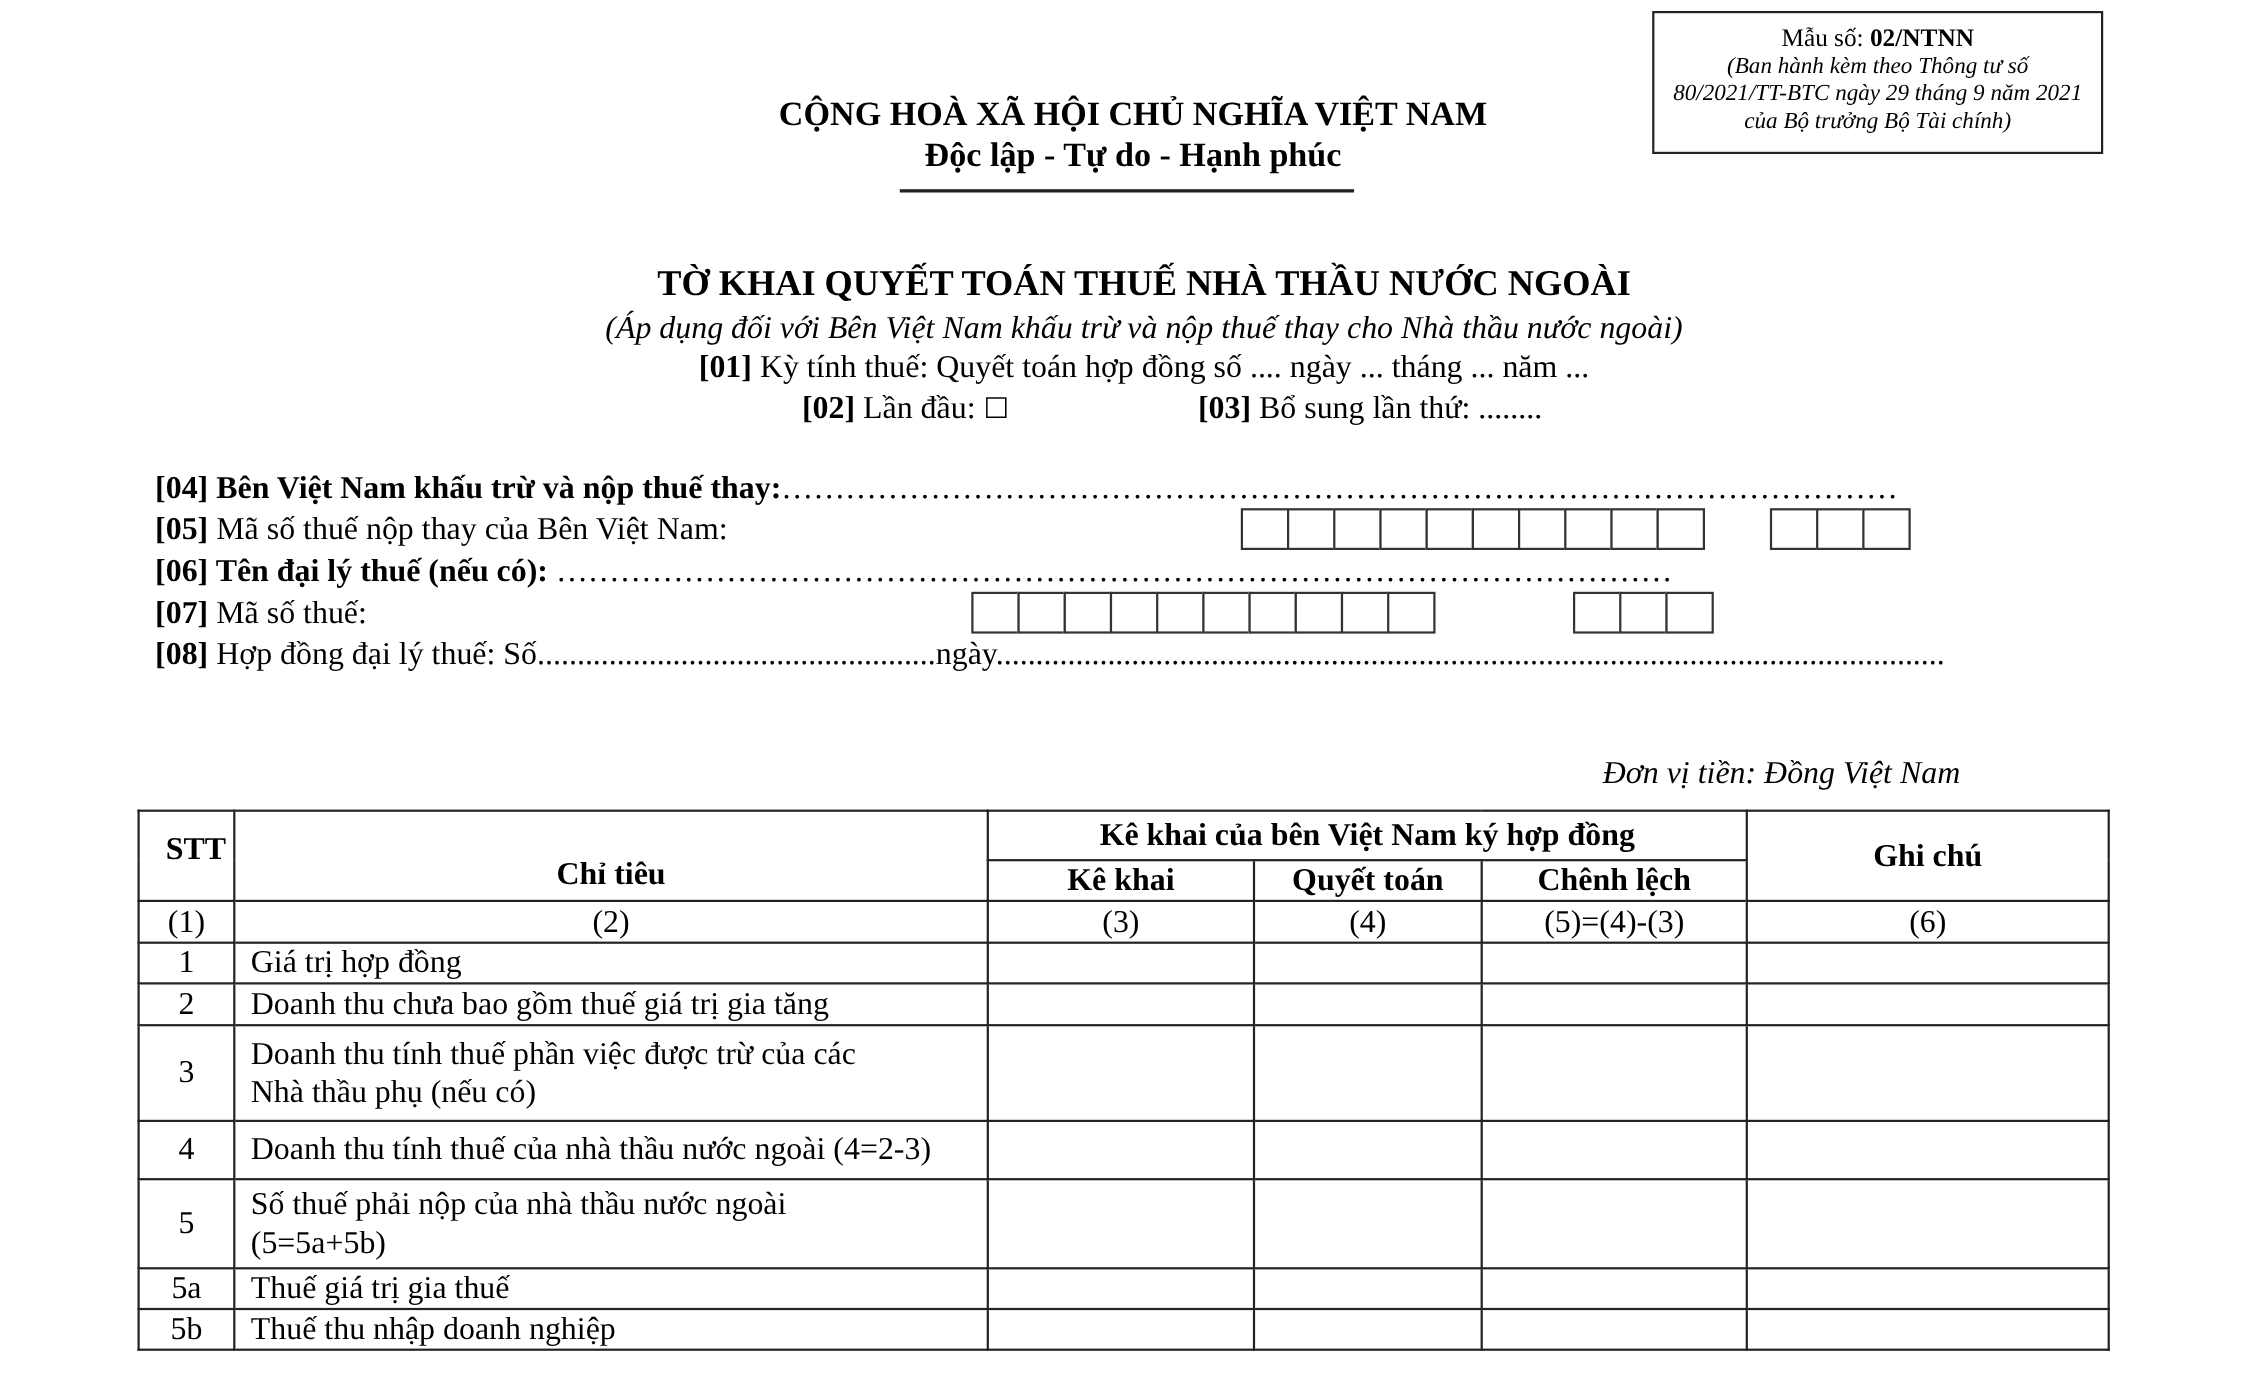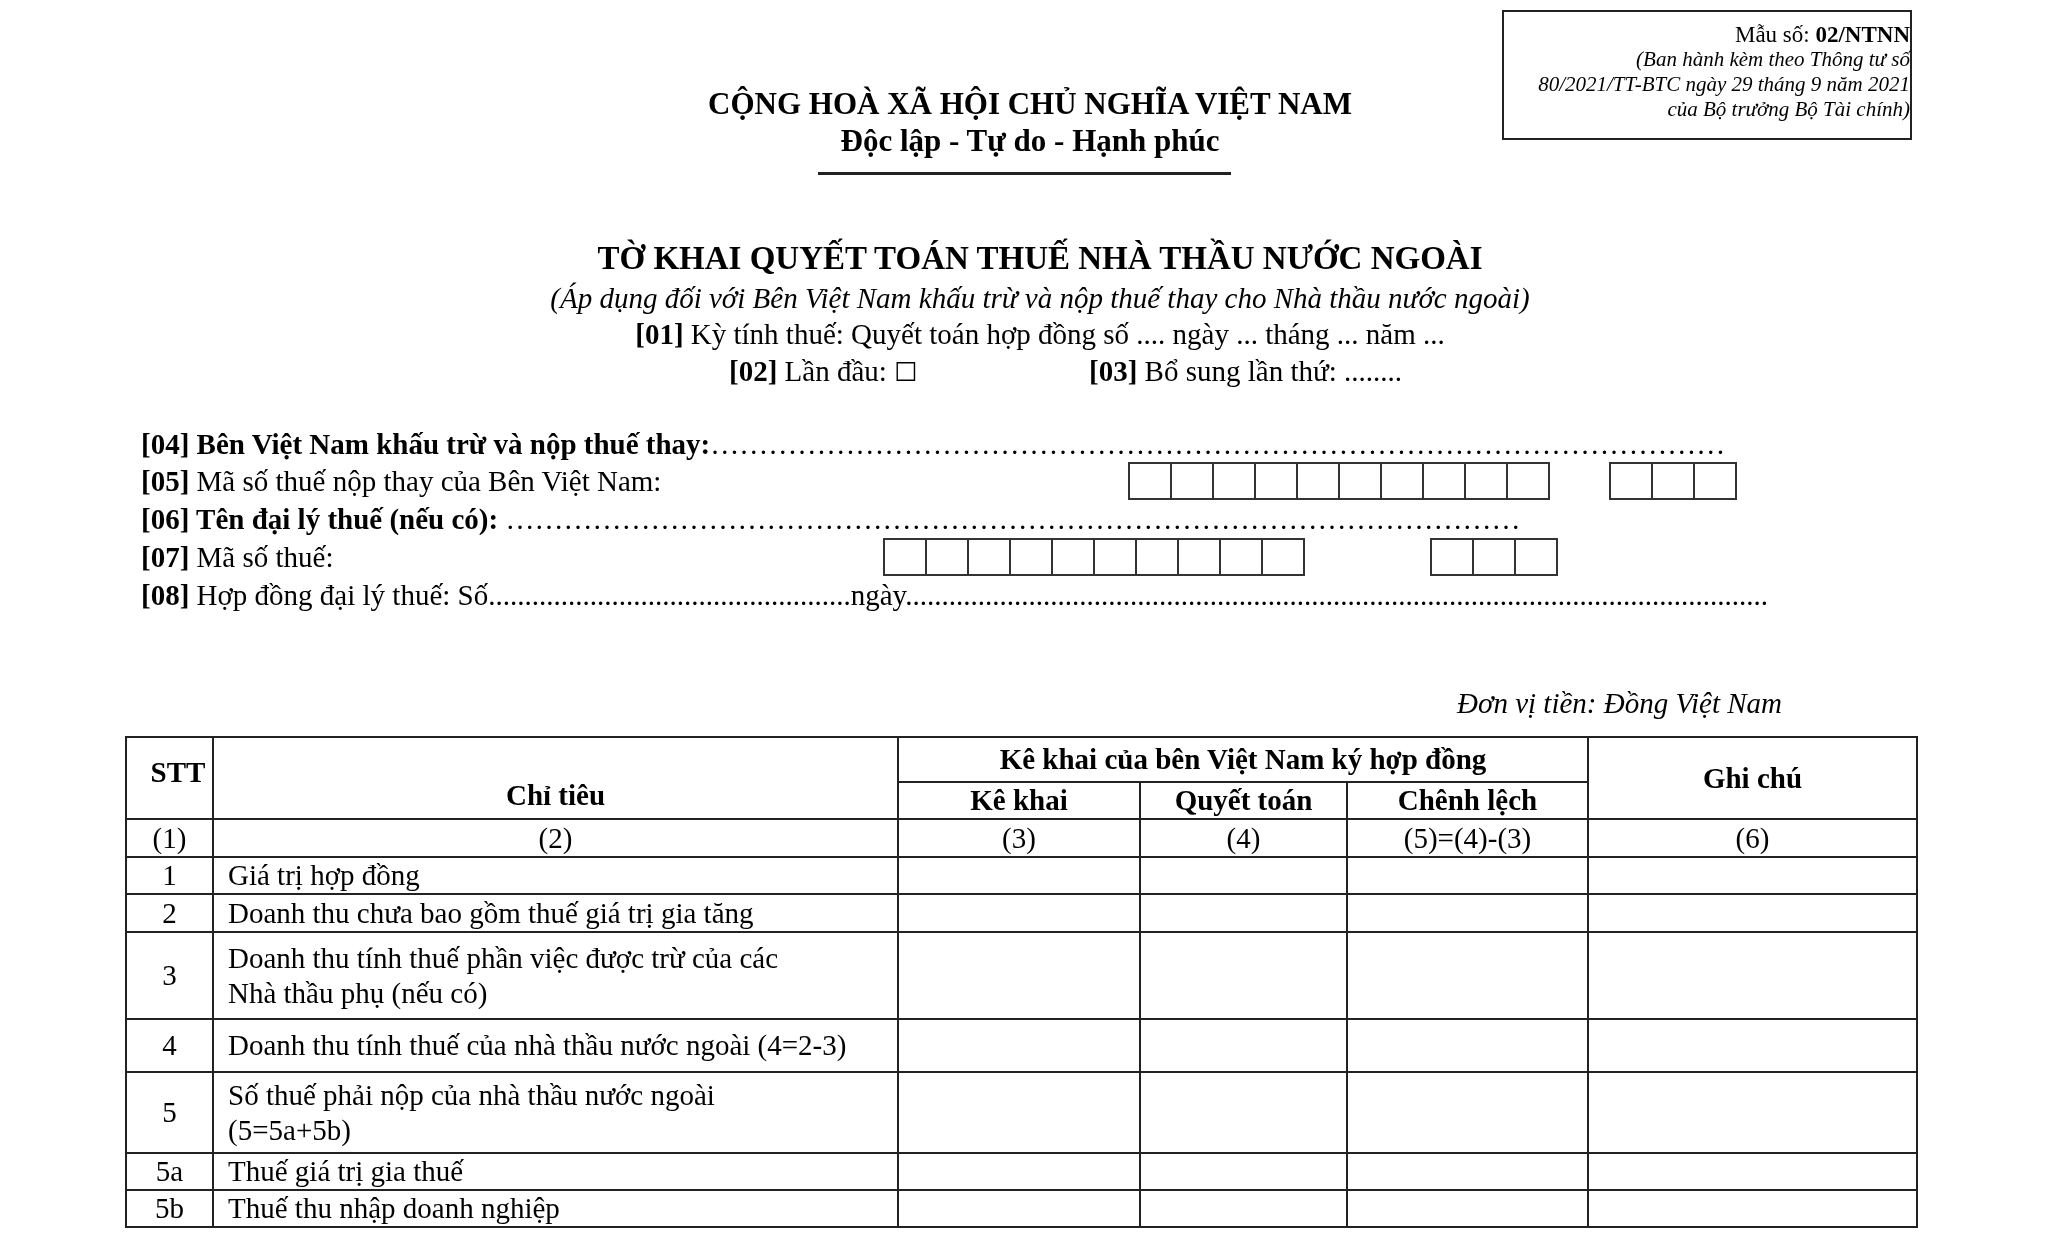--- a/index.html
+++ b/index.html
@@ -4,21 +4,21 @@
 <style>
   html, body { margin:0; padding:0; background:#ffffff; }
   body { width:2048px; height:1256px; position:relative; overflow:hidden;
          font-family:"Liberation Serif","DejaVu Serif",serif; color:#000; }
   .abs { position:absolute; white-space:nowrap; }
   .b { font-weight:bold; }
   .i { font-style:italic; }
 
   
   .formbox { position:absolute; left:1502px; top:10px; width:410px; height:130px;
-             border:2px solid #222; box-sizing:border-box; text-align:right;
+             border:2px solid #222; box-sizing:border-box; text-align:center;
              font-size:21px; line-height:25px; padding-top:10px; }
   .formbox .l1 { font-size:23px; }
 
   .center { text-align:center; }
 
   .code-row { position:absolute; left:141px; font-size:29px; line-height:38px; white-space:nowrap; }
   .dots { letter-spacing:0; }
 
   .boxes { position:absolute; display:flex; height:38px; box-sizing:border-box; }
   .boxes .cell { width:44px; height:38px; box-sizing:border-box; border:2px solid #333; margin-left:-2px; background:#fff; }

